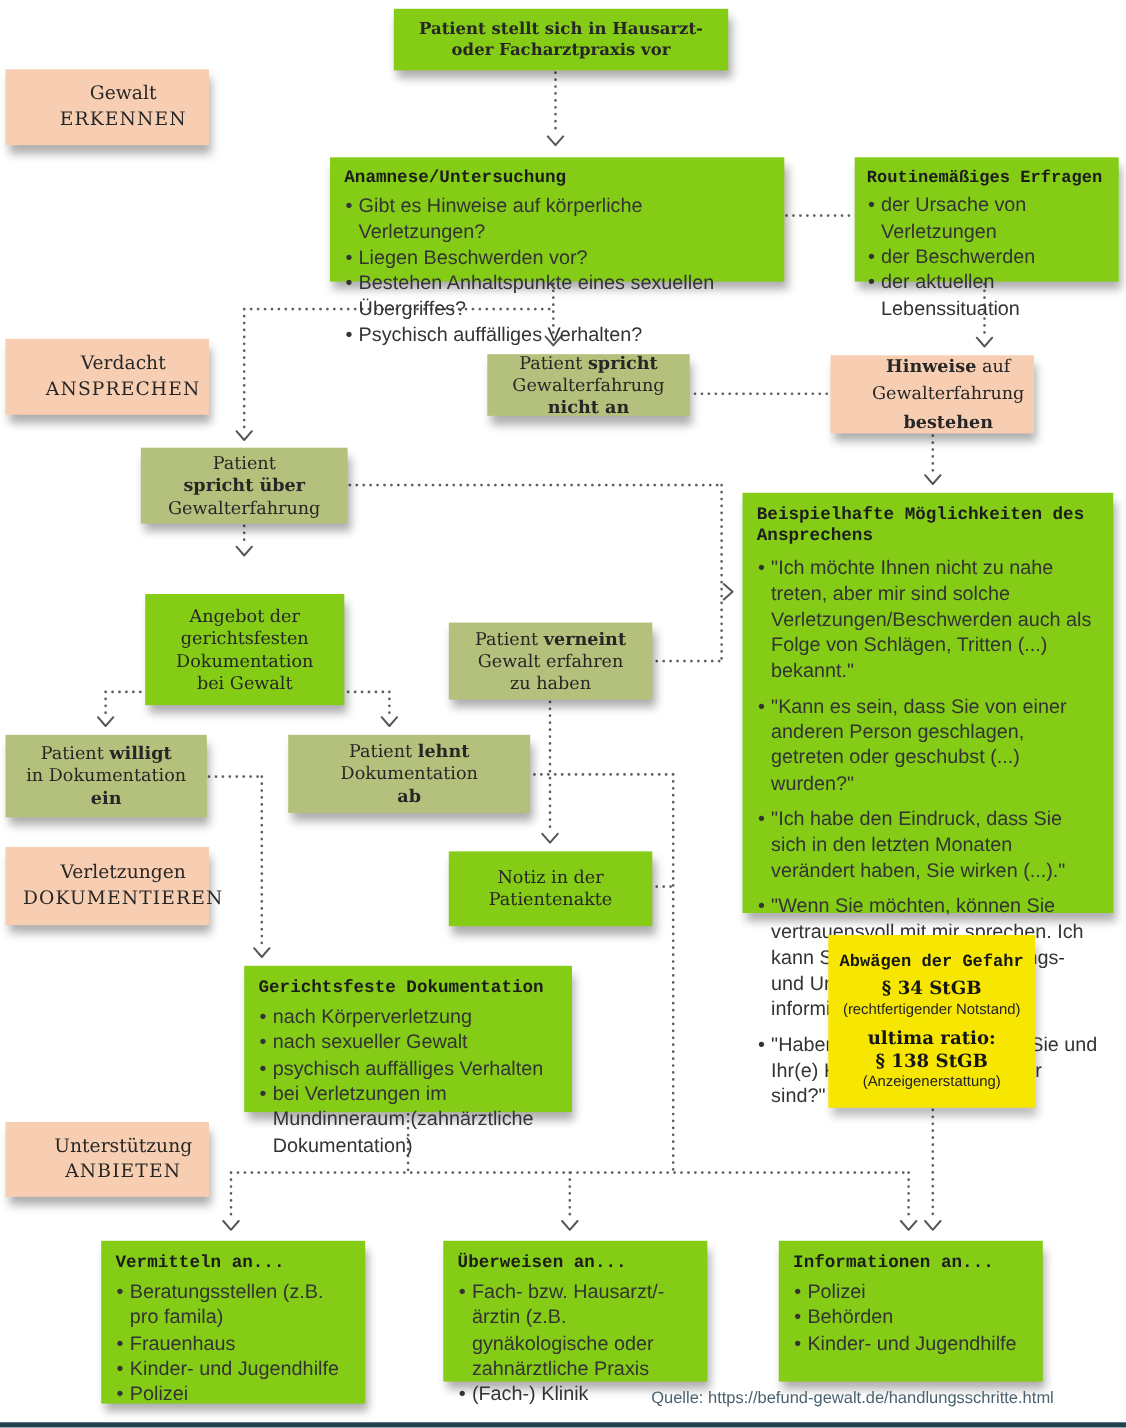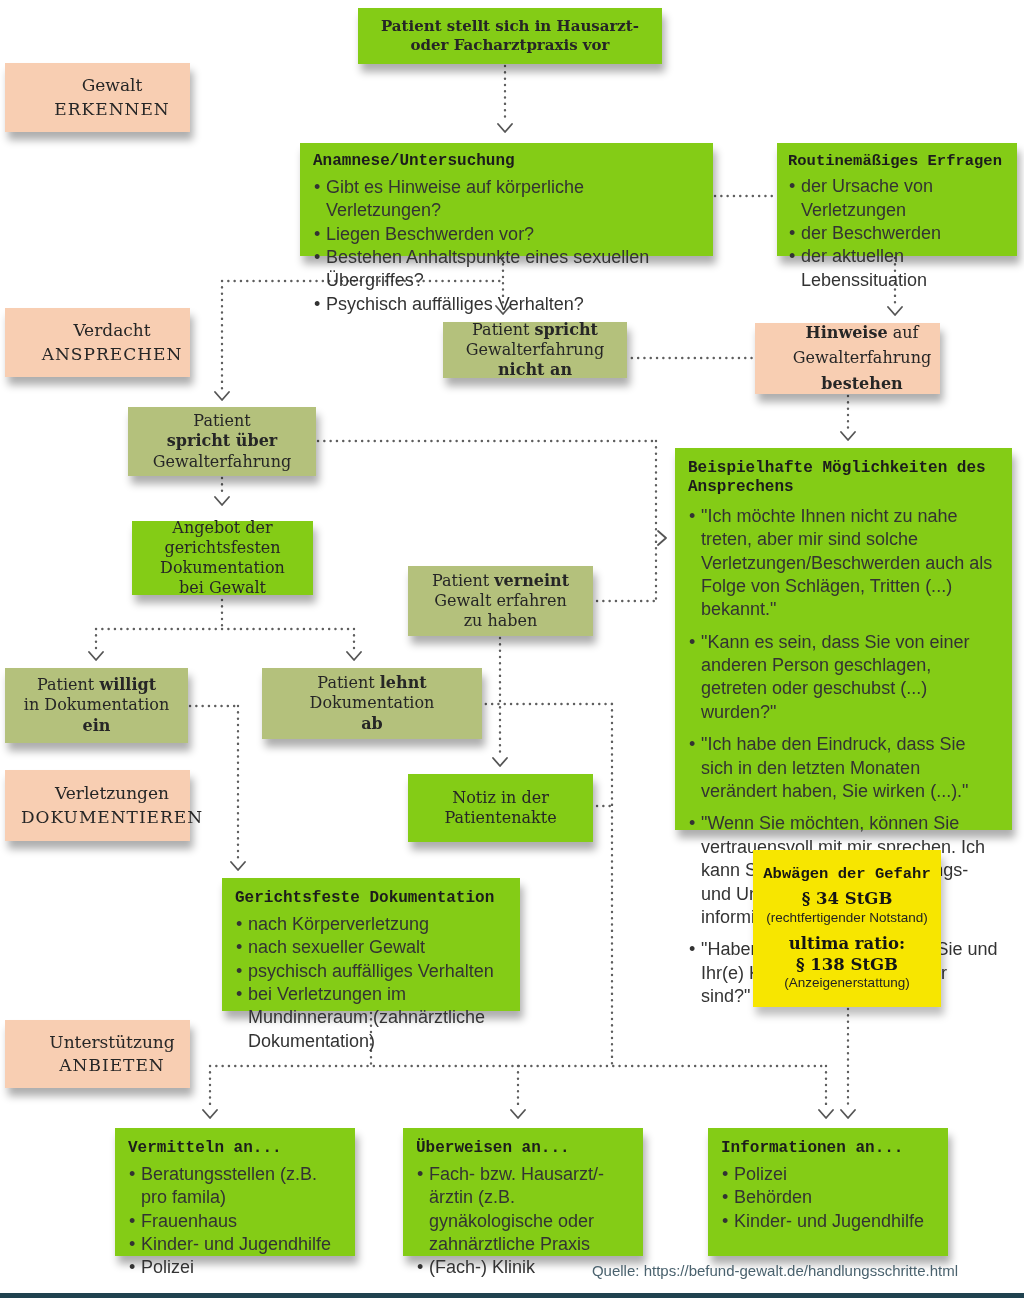--- a/index.html
+++ b/index.html
@@ -141,21 +141,21 @@
     <div class="nline">Gewalterfahrung</div>
     <div class="nline"><b>bestehen</b></div>
   </div>
 
   <div class="box green cbox" style="left:128px;top:407px;width:188px;height:69px;">
     <div class="nline">Patient</div>
     <div class="nline"><b>spricht über</b></div>
     <div class="nline">Gewalterfahrung</div>
   </div>
 
-  <div class="box gray cbox" style="left:132px;top:521px;width:181px;height:74px;">
+  <div class="box gray cbox" style="left:132px;top:540px;width:181px;height:101px;">
     <div class="nline">Angebot der</div>
     <div class="nline">gerichtsfesten</div>
     <div class="nline">Dokumentation</div>
     <div class="nline">bei Gewalt</div>
   </div>
 
   <div class="box gray tbox quotes" style="left:675px;top:448px;width:337px;height:382px;padding-top:11px;">
     <div class="btitle" style="margin-bottom:8px;">Beispielhafte Möglichkeiten des Ansprechens</div>
     <div>
 
@@ -203,21 +203,21 @@
 
   <div class="box yellow cbox" style="left:753px;top:850px;width:188px;height:157px;">
     <div class="ybt">Abwägen der Gefahr</div>
     <div class="ylaw">§ 34 StGB</div>
     <div class="ynote">(rechtfertigender Notstand)</div>
     <div class="yult">ultima ratio:</div>
     <div class="ylaw" style="margin-top:0;">§ 138 StGB</div>
     <div class="ynote">(Anzeigenerstattung)</div>
   </div>
 
-  <div class="box gray tbox" style="left:115px;top:1128px;width:240px;height:128px;padding-top:11px;">
+  <div class="box gray tbox" style="left:92px;top:1128px;width:240px;height:148px;padding-top:11px;">
     <div class="btitle">Vermitteln an...</div>
     <div>
 
     <div class="bi"><span>Beratungsstellen (z.B. pro famila)</span></div>
         <div class="bi"><span>Frauenhaus</span></div>
         <div class="bi"><span>Kinder- und Jugendhilfe</span></div>
         <div class="bi"><span>Polizei</span></div>
       </div>
   </div>
 

